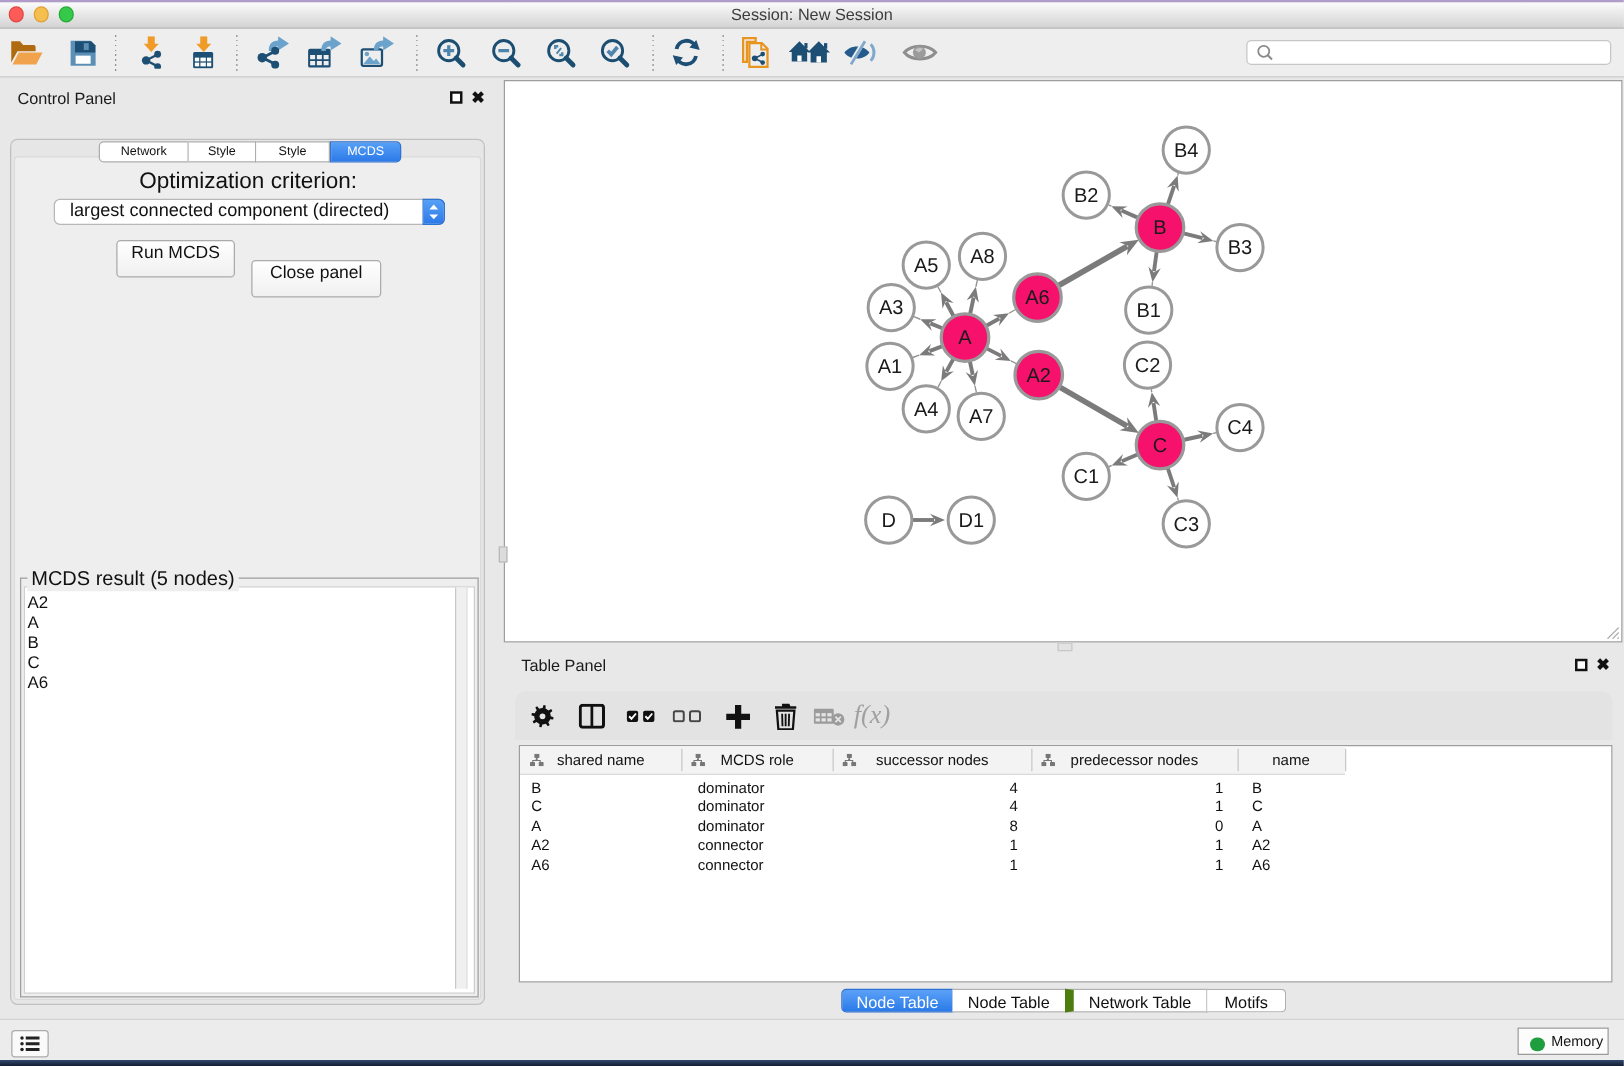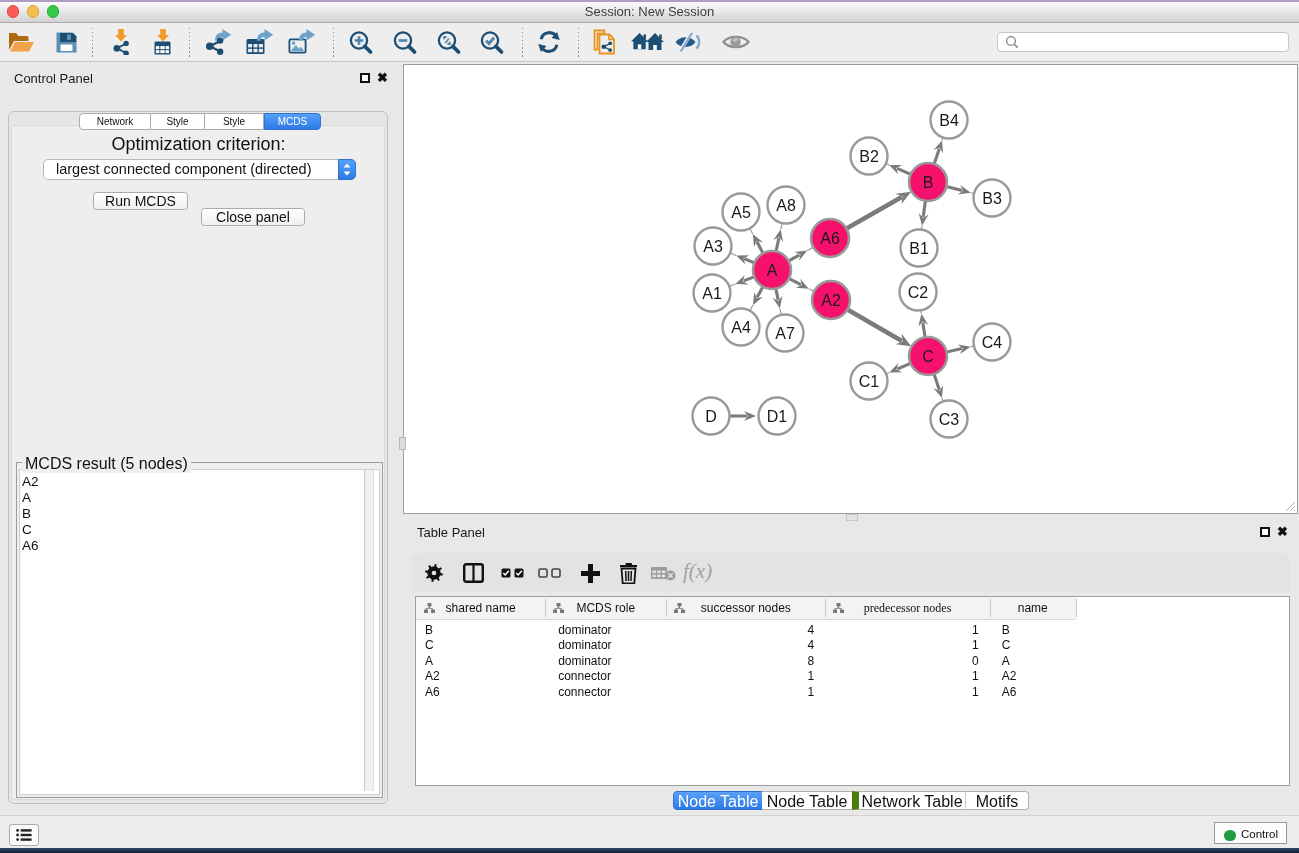--- a/index.html
+++ b/index.html
@@ -25,21 +25,21 @@
 #cpInner{left:11px;top:125px;width:372px;height:673px;background:#eeeeee;border:1px solid #dadada;border-radius:3px;}
 .cptab{position:absolute;top:97px;height:17px;line-height:16px;text-align:center;font-size:10px;color:#111;background:#fff;border:1px solid #adadad;box-sizing:border-box;margin-top:16px;}
 #tabNetwork{left:79px;width:72px;border-radius:4px 0 0 4px;}
 #tabStyle{left:151px;width:54px;border-left:none;}
 #tabSelect{left:205px;width:59px;border-left:none;}
 #tabMCDS{left:264px;width:57px;border-radius:0 4px 4px 0;border:1px solid #2e72d2;background:linear-gradient(#56a0f6,#2d7ae9);color:#fff;}
 #optLabel{left:0px;top:134px;width:397px;text-align:center;font-size:18px;color:#111;}
 #dropdown{left:43px;top:159px;width:313px;height:21px;background:#fff;border:1px solid #b7b7b7;border-radius:5px;box-sizing:border-box;}
 #ddText{left:56px;top:161px;font-size:14.5px;color:#111;}
 #ddBtn{left:338px;top:159px;width:18px;height:21px;background:linear-gradient(#56a0f6,#2d7ae9);border-radius:0 5px 5px 0;border:1px solid #2e72d2;box-sizing:border-box;}
-.pbtn{position:absolute;top:192px;height:18px;background:linear-gradient(#ffffff,#f0f0f0);border:1px solid #ababab;border-radius:3.5px;box-sizing:border-box;text-align:center;font-size:14px;color:#111;line-height:16px;}
+.pbtn{position:absolute;top:192px;height:30px;background:linear-gradient(#ffffff,#f0f0f0);border:1px solid #ababab;border-radius:3.5px;box-sizing:border-box;text-align:center;font-size:14px;color:#111;line-height:16px;}
 #btnRun{left:93px;width:95px;}
 #btnClose{left:201px;width:104px;margin-top:16px;}
 
 #grpBox{left:16px;top:462px;width:365px;height:334px;border:1px solid #9e9e9e;}
 #grpTitle{left:22px;top:455px;background:#eeeeee;padding:0 3px;font-size:16px;color:#111;}
 #grpList{left:19px;top:469px;width:359px;height:324px;background:#fff;border:1px solid #cfcfcf;}
 #grpScroll{left:363.5px;top:470px;width:8.5px;height:321px;background:#f0f0f0;border-left:1px solid #c9c9c9;border-right:1px solid #e0e0e0;}
 .mres{position:absolute;left:22px;font-size:13.5px;color:#111;}
 
 #netWin{left:403px;top:64px;width:893px;height:448px;background:#fff;border:1px solid #9d9d9d;}
@@ -55,21 +55,21 @@
 #tpTitle{left:417px;top:525px;font-size:13px;color:#1a1a1a;}
 #tpFloat{left:1260px;top:527px;width:6px;height:6px;border:2px solid #111;background:#fff;}
 #tpClose{left:1277px;top:524px;font-size:13px;font-weight:bold;color:#111;}
 #tpToolbar{left:412px;top:553px;width:878px;height:39px;background:#e3e3e3;border-radius:8px 8px 0 0;}
 #tblArea{left:415px;top:596px;width:873px;height:188px;background:#fff;border:1px solid #9e9e9e;}
 #tblHead{position:absolute;left:0;top:0;width:660px;height:22px;background:#f3f3f3;border-bottom:1px solid #d9d9d9;}
 .thsep{position:absolute;top:2px;height:18px;width:0;border-left:1px solid #c9c9c9;}
 .hcell{position:absolute;top:4px;font-size:12px;color:#111;}
 .trow{position:absolute;font-size:12px;color:#111;}
 
-.btab{position:absolute;top:791px;height:19px;line-height:19px;text-align:center;font-size:16px;color:#111;background:#fff;border:1px solid #b0b0b0;box-sizing:border-box;}
+.btab{position:absolute;top:791px;height:19px;line-height:19px;text-align:center;font-size:13px;color:#111;background:#fff;border:1px solid #b0b0b0;box-sizing:border-box;}
 #btNode{left:673px;width:90px;border-radius:4px 0 0 4px;background:linear-gradient(#5ba1f7,#2a7ae8);border-color:#2f6fd0;color:#fff;}
 #btEdge{left:762px;width:91px;border-left:none;}
 #btNet{left:852px;width:114px;border-left:7px solid #4d7c0f;}
 #btMotif{left:965px;width:64px;border-radius:0 4px 4px 0;border-left:1px solid #c9c9c9;}
 
 #statusbar{left:0;top:815px;width:1299px;height:33px;background:#ececec;border-top:1px solid #d2d2d2;}
 #listBtn{left:9px;top:824px;width:28px;height:20px;background:#fafafa;border:1px solid #ababab;border-radius:3px;}
 #memBtn{left:1214px;top:822px;width:73px;height:22px;background:#fcfcfc;border:1px solid #9a9a9a;box-sizing:border-box;}
 #deskBot{left:0;top:848px;width:1299px;height:5px;background:linear-gradient(#33496e,#101b30);}
 </style>
@@ -510,21 +510,21 @@
 <div style="position:absolute;left:417.3px;top:0;">
         <svg width="11" height="10" viewBox="0 0 11 10" style="position:absolute;top:6px;">
           <g fill="#777">
             <rect x="3.5" y="0" width="4" height="3.4" rx="0.6"></rect>
             <rect x="0" y="6.6" width="4" height="3.4" rx="0.6"></rect>
             <rect x="7" y="6.6" width="4" height="3.4" rx="0.6"></rect>
             <path d="M5.2 3 h0.9 v2 h2.5 v2 h-0.9 v-1.2 h-5 v1.2 h-0.9 v-2 h2.5 Z"></path>
           </g>
         </svg>
       </div>
-<div class="hcell" style="left:409.3px;width:164.4px;text-align:center;font-family:Liberation Serif, serif;">predecessor nodes</div>
+<div class="hcell" style="left:409.3px;width:164.4px;text-align:center;">predecessor nodes</div>
 <div class="hcell" style="left:573.7px;width:86.2px;text-align:center;">name</div>
 <div class="trow" style="left:9px;top:25.6px;">B</div>
 <div class="trow" style="left:142.2px;top:25.6px;">dominator</div>
 <div class="trow" style="left:250.4px;width:147.9px;top:25.6px;text-align:right;">4</div>
 <div class="trow" style="left:409.3px;width:153.4px;top:25.6px;text-align:right;">1</div>
 <div class="trow" style="left:585.7px;top:25.6px;">B</div>
 <div class="trow" style="left:9px;top:41.2px;">C</div>
 <div class="trow" style="left:142.2px;top:41.2px;">dominator</div>
 <div class="trow" style="left:250.4px;width:147.9px;top:41.2px;text-align:right;">4</div>
 <div class="trow" style="left:409.3px;width:153.4px;top:41.2px;text-align:right;">1</div>
@@ -557,16 +557,16 @@
           <rect x="4.6" y="1.2" width="11" height="2.4"></rect>
 <circle cx="1.6" cy="7" r="1.4"></circle>
           <rect x="4.6" y="5.8" width="11" height="2.4"></rect>
 <circle cx="1.6" cy="11.6" r="1.4"></circle>
           <rect x="4.6" y="10.4" width="11" height="2.4"></rect>
         </g>
       </svg>
     </div>
 <div class="abs" id="memBtn">
       <div style="position:absolute;left:9px;top:6.5px;width:11.5px;height:11.5px;border-radius:50%;background:#1e9e3e;"></div>
-      <div style="position:absolute;left:26px;top:5px;font-size:11.5px;color:#111;">Control</div>
+      <div style="position:absolute;left:26px;top:5px;font-size:11.5px;color:#111;">Memory</div>
     </div>
 <div class="abs" id="deskBot"></div>
 </div>
 
 </body></html>

